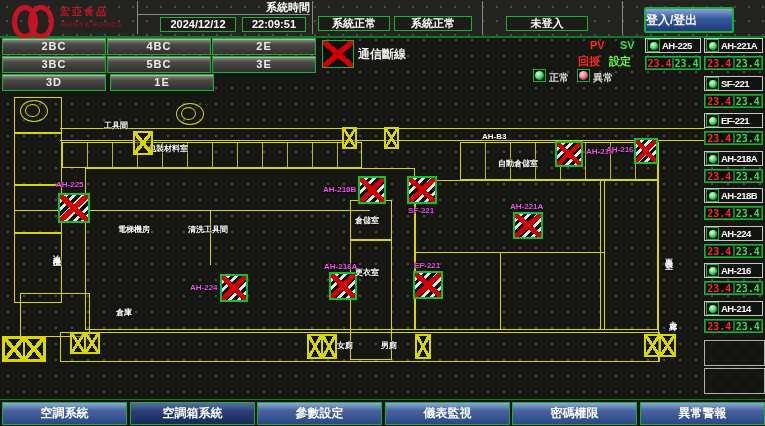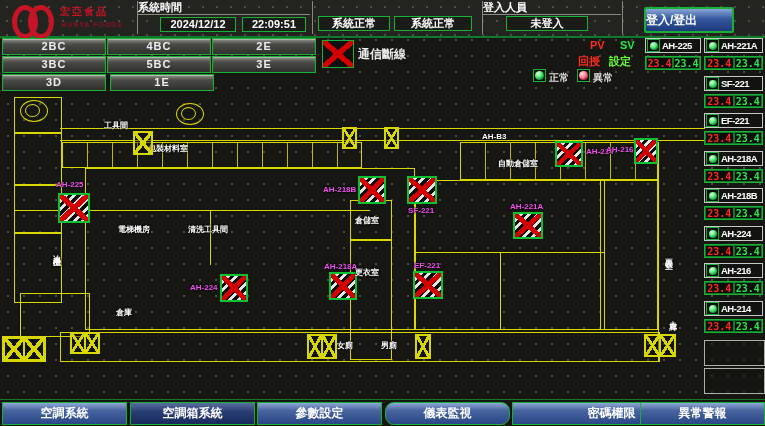--- a/index.html
+++ b/index.html
@@ -11,21 +11,21 @@
     font-family:"Liberation Sans","DejaVu Sans",sans-serif;
     color:#fff;
   }
   
   #header{position:absolute;left:0;top:0;width:765px;height:36px;
     background-color:#232320;
     background-image:radial-gradient(circle,#4c4c44 1px,transparent 1.3px);
     background-size:14px 14px;
     border-bottom:2px solid #0f7a28;}
   .hdr-div{position:absolute;top:1px;width:1px;height:33px;background:#8a8a80;}
-  .hdr-label{position:absolute;top:1px;height:13px;line-height:13px;text-align:left;
+  .hdr-label{position:absolute;top:1px;height:13px;line-height:13px;text-align:right;
     font-size:11px;font-weight:bold;color:#fff;border-bottom:1px solid #8a8a80;}
   .hdr-box{position:absolute;height:13px;line-height:13px;text-align:center;
     font-size:11px;font-weight:bold;color:#fff;border:1px solid #19b135;background:#1b1b17;}
   #logo-icon{position:absolute;left:12px;top:3px;width:42px;height:30px;}
   #logo-icon .c1,#logo-icon .c2{position:absolute;top:2px;width:16px;height:24px;
     border:5px solid #c41425;border-radius:50%;}
   #logo-icon .c1{left:0;}
   #logo-icon .c2{left:16px;}
   #brand-name{position:absolute;left:60px;top:5px;font-size:10px;font-weight:bold;color:#c41425;letter-spacing:2px;text-align:right;}
   #brand-sub{position:absolute;left:61px;top:21px;font-size:7px;font-weight:bold;color:#8e1020;letter-spacing:1px;}
@@ -108,21 +108,20 @@
     <div class="hdr-div" style="left:137px"></div>
     <div class="hdr-label" style="left:138px;width:172px">系統時間</div>
     <div class="hdr-box" style="left:160px;top:17px;width:74px">2024/12/12</div>
     <div class="hdr-box" style="left:242px;top:17px;width:62px">22:09:51</div>
 
     <div class="hdr-div" style="left:312px"></div>
     <div class="hdr-box" style="left:318px;top:16px;width:70px">系統正常</div>
     <div class="hdr-box" style="left:394px;top:16px;width:76px">系統正常</div>
 
     <div class="hdr-div" style="left:482px"></div>
-    <div class="hdr-label" style="left:483px;width:138px">登入人員</div>
     <div class="hdr-box" style="left:506px;top:16px;width:80px">未登入</div>
 
     <div class="hdr-div" style="left:622px"></div>
     <div id="login-btn">登入/登出</div>
   </div>
 
   <div id="floor-buttons">
       <div class="floor-btn" style="left: 2px; top: 38px;">2BC</div>
       <div class="floor-btn" style="left: 107px; top: 38px;">4BC</div>
       <div class="floor-btn" style="left: 212px; top: 38px;">2E</div>
@@ -375,18 +374,18 @@
       </div>
       <div class="empty-slot" style="left: 704px; top: 340px; width: 59px; height: 24px;"></div>
       <div class="empty-slot" style="left: 704px; top: 368px; width: 59px; height: 24px;"></div>
     </div>
 
   <div id="navbar-line"></div>
   <div id="navbar">
       <div class="nav-btn" style="left: 2px; width: 123px; height: 21px;">空調系統</div>
       <div class="nav-btn active" style="left: 130px; width: 123px; height: 21px;">空調箱系統</div>
       <div class="nav-btn" style="left: 257px; width: 123px; height: 21px;">參數設定</div>
-      <div class="nav-btn" style="left: 385px; width: 123px; height: 21px; border-radius: 9px;">儀表監視</div>
-      <div class="nav-btn" style="left: 512px; width: 123px; height: 21px; padding-left: 37px;">密碼權限</div>
+      <div class="nav-btn" style="left: 385px; width: 123px; height: 21px;">儀表監視</div>
+      <div class="nav-btn" style="left: 512px; width: 123px; height: 21px;">密碼權限</div>
       <div class="nav-btn" style="left: 640px; width: 123px; height: 21px;">異常警報</div>
     </div>
 
 </div>
 
 </body></html>

